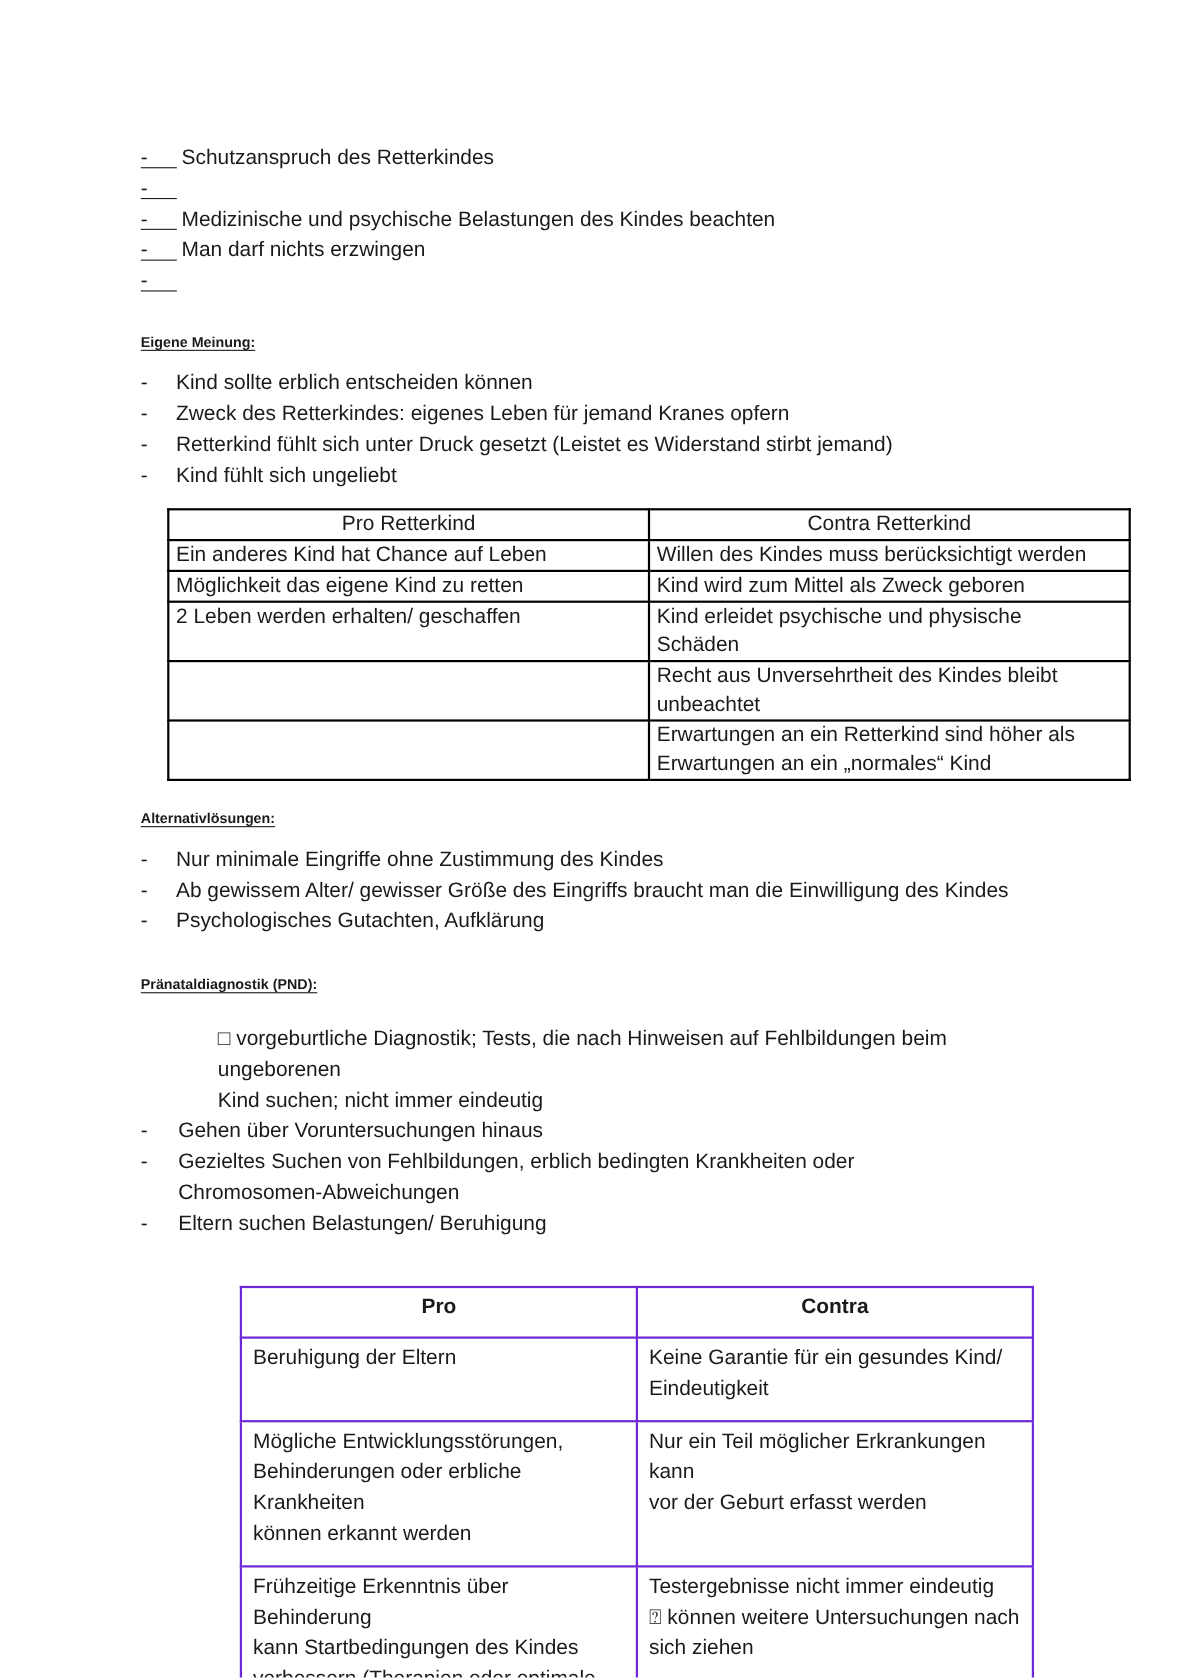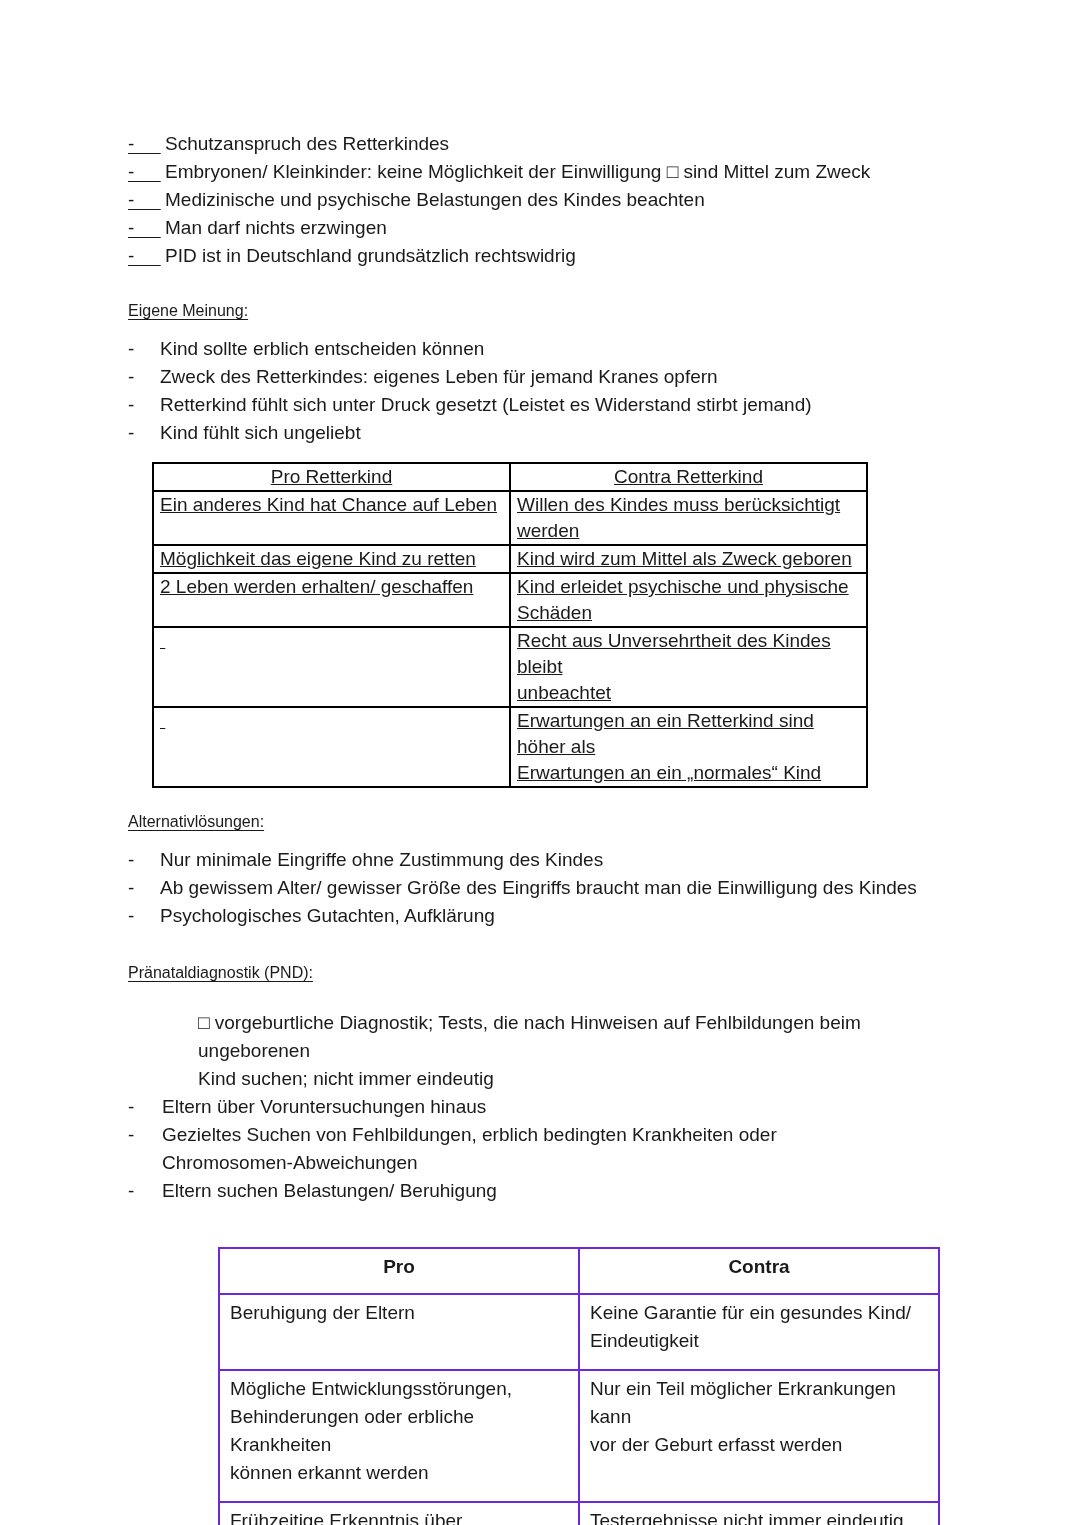--- a/index.html
+++ b/index.html
@@ -23,35 +23,35 @@
   .l1 .mk { flex: 0 0 37px; text-decoration: underline; text-underline-offset: 3px; }
 
   .l2 { margin-left: 32px; margin-top: 9px; }
   .l2 .mk { flex: 0 0 32px; }
 
   .lp { margin-left: 68px; margin-top: 0; }
   .lp .mk { flex: 0 0 34px; }
 
   
   .heading {
-    font-size: 16px;
-    font-weight: 400;
+    font-size: 13px;
+    font-weight: 700;
     text-decoration: underline;
     text-underline-offset: 3px;
   }
   .h-opinion { margin: 27px 0 10px 0; }
   .h-alt     { margin: 20px 0 10px 0; }
   .h-pnd     { margin: 29px 0 22px 0; }
 
   .intro { margin-left: 70px; white-space: pre-line; }
 
   
   table.t1 {
     border-collapse: collapse; table-layout: fixed;
-    width: 716px; margin: 15px 0 0 24px; text-decoration: underline;
+    width: 876px; margin: 15px 0 0 24px;
   }
   table.t1 th, table.t1 td {
     border: 2px solid #000;
     padding: 0 6px;
     line-height: 26px;
     vertical-align: top;
     font-weight: 400;
     white-space: pre-line;
     width: 50%;
   }
@@ -83,33 +83,31 @@
 
 <div class="page">
 
   <ul class="blist l1">
     <li>
       <span class="mk">-&nbsp;&nbsp;&nbsp;&nbsp;&nbsp;</span>
       <span class="tx">Schutzanspruch des Retterkindes</span>
     </li>
     <li>
       <span class="mk">-&nbsp;&nbsp;&nbsp;&nbsp;&nbsp;</span>
-      <span class="tx">Embryonen/ Kleinkinder: keine Möglichkeit der Einwilligung □ sind Mittel zum Zweck</span>
     </li>
     <li>
       <span class="mk">-&nbsp;&nbsp;&nbsp;&nbsp;&nbsp;</span>
       <span class="tx">Medizinische und psychische Belastungen des Kindes beachten</span>
     </li>
     <li>
       <span class="mk">-&nbsp;&nbsp;&nbsp;&nbsp;&nbsp;</span>
       <span class="tx">Man darf nichts erzwingen</span>
     </li>
     <li>
       <span class="mk">-&nbsp;&nbsp;&nbsp;&nbsp;&nbsp;</span>
-      <span class="tx">PID ist in Deutschland grundsätzlich rechtswidrig</span>
     </li>
   </ul>
 
   <div class="heading h-opinion">Eigene Meinung:</div>
 
   <ul class="blist l2">
     <li>
       <span class="mk">-</span>
       <span class="tx">Kind sollte erblich entscheiden können</span>
     </li>
@@ -177,21 +175,21 @@
   </ul>
 
   <div class="heading h-pnd">Pränataldiagnostik (PND):</div>
 
   <div class="intro">□ vorgeburtliche Diagnostik; Tests, die nach Hinweisen auf Fehlbildungen beim ungeborenen
 Kind suchen; nicht immer eindeutig</div>
 
   <ul class="blist lp">
     <li>
       <span class="mk">-</span>
-      <span class="tx">Eltern über Voruntersuchungen hinaus</span>
+      <span class="tx">Gehen über Voruntersuchungen hinaus</span>
     </li>
     <li>
       <span class="mk">-</span>
       <span class="tx">Gezieltes Suchen von Fehlbildungen, erblich bedingten Krankheiten oder
 Chromosomen-Abweichungen</span>
     </li>
     <li>
       <span class="mk">-</span>
       <span class="tx">Eltern suchen Belastungen/ Beruhigung</span>
     </li>

